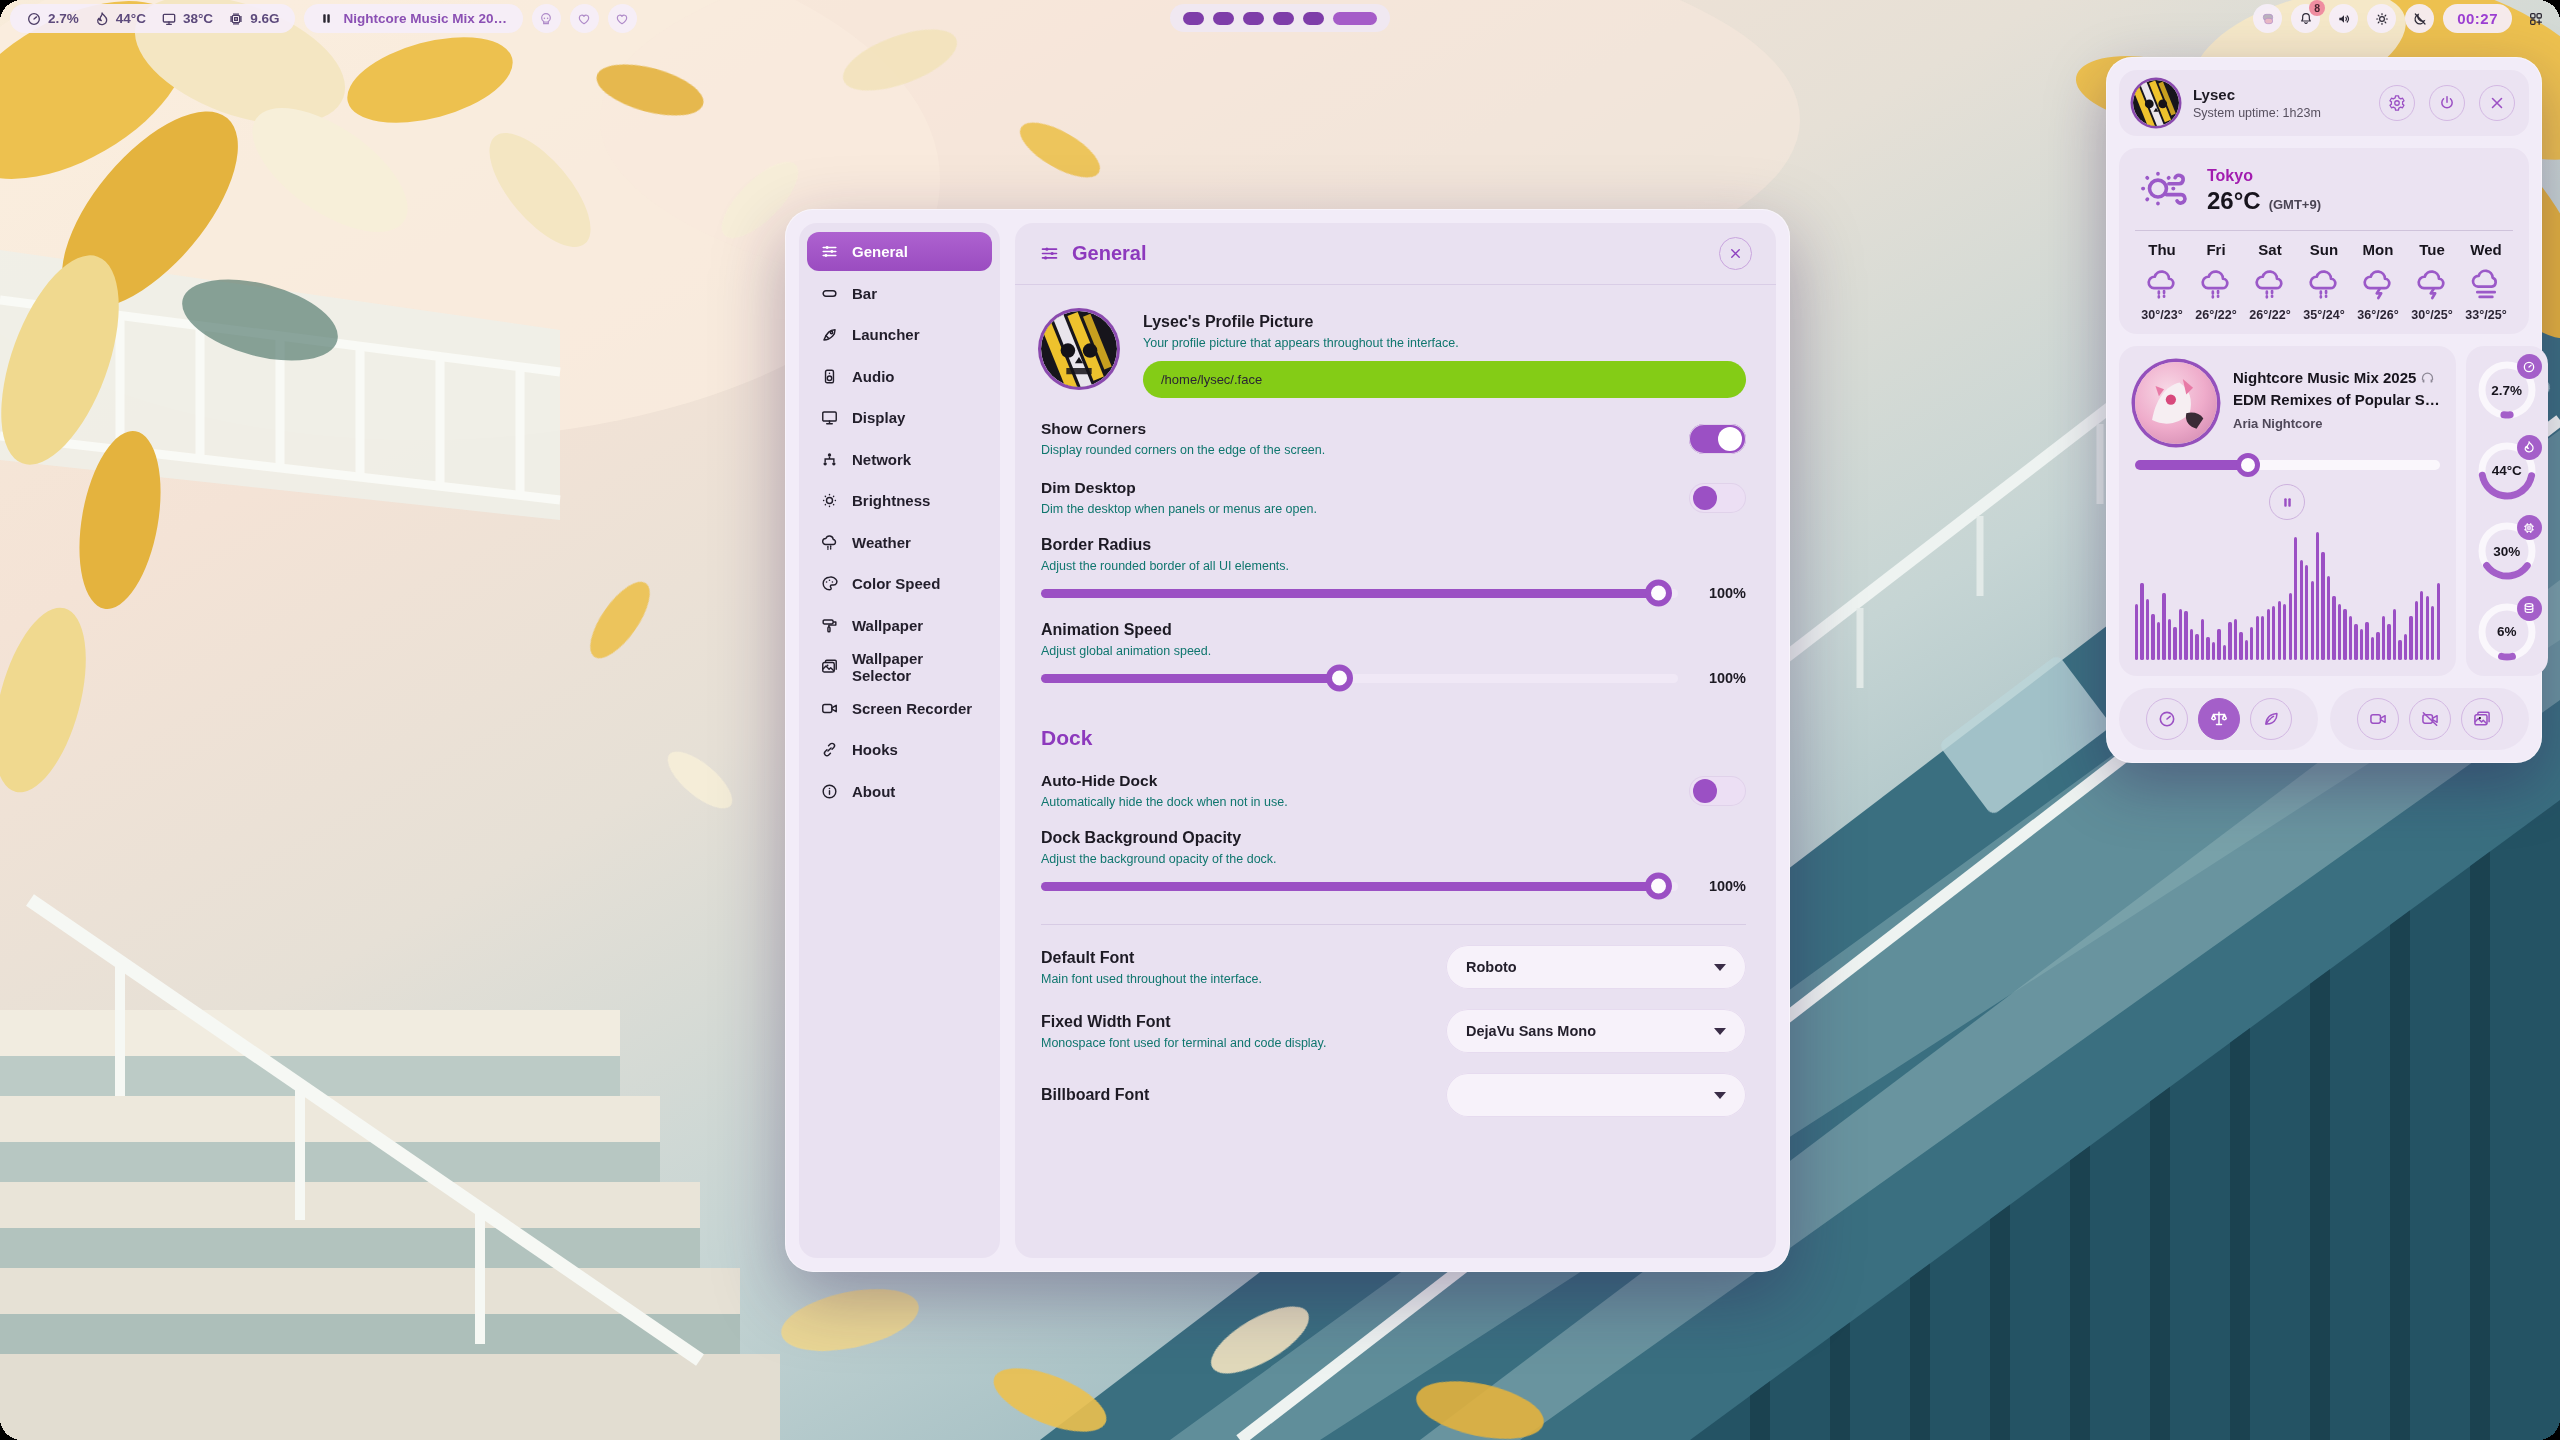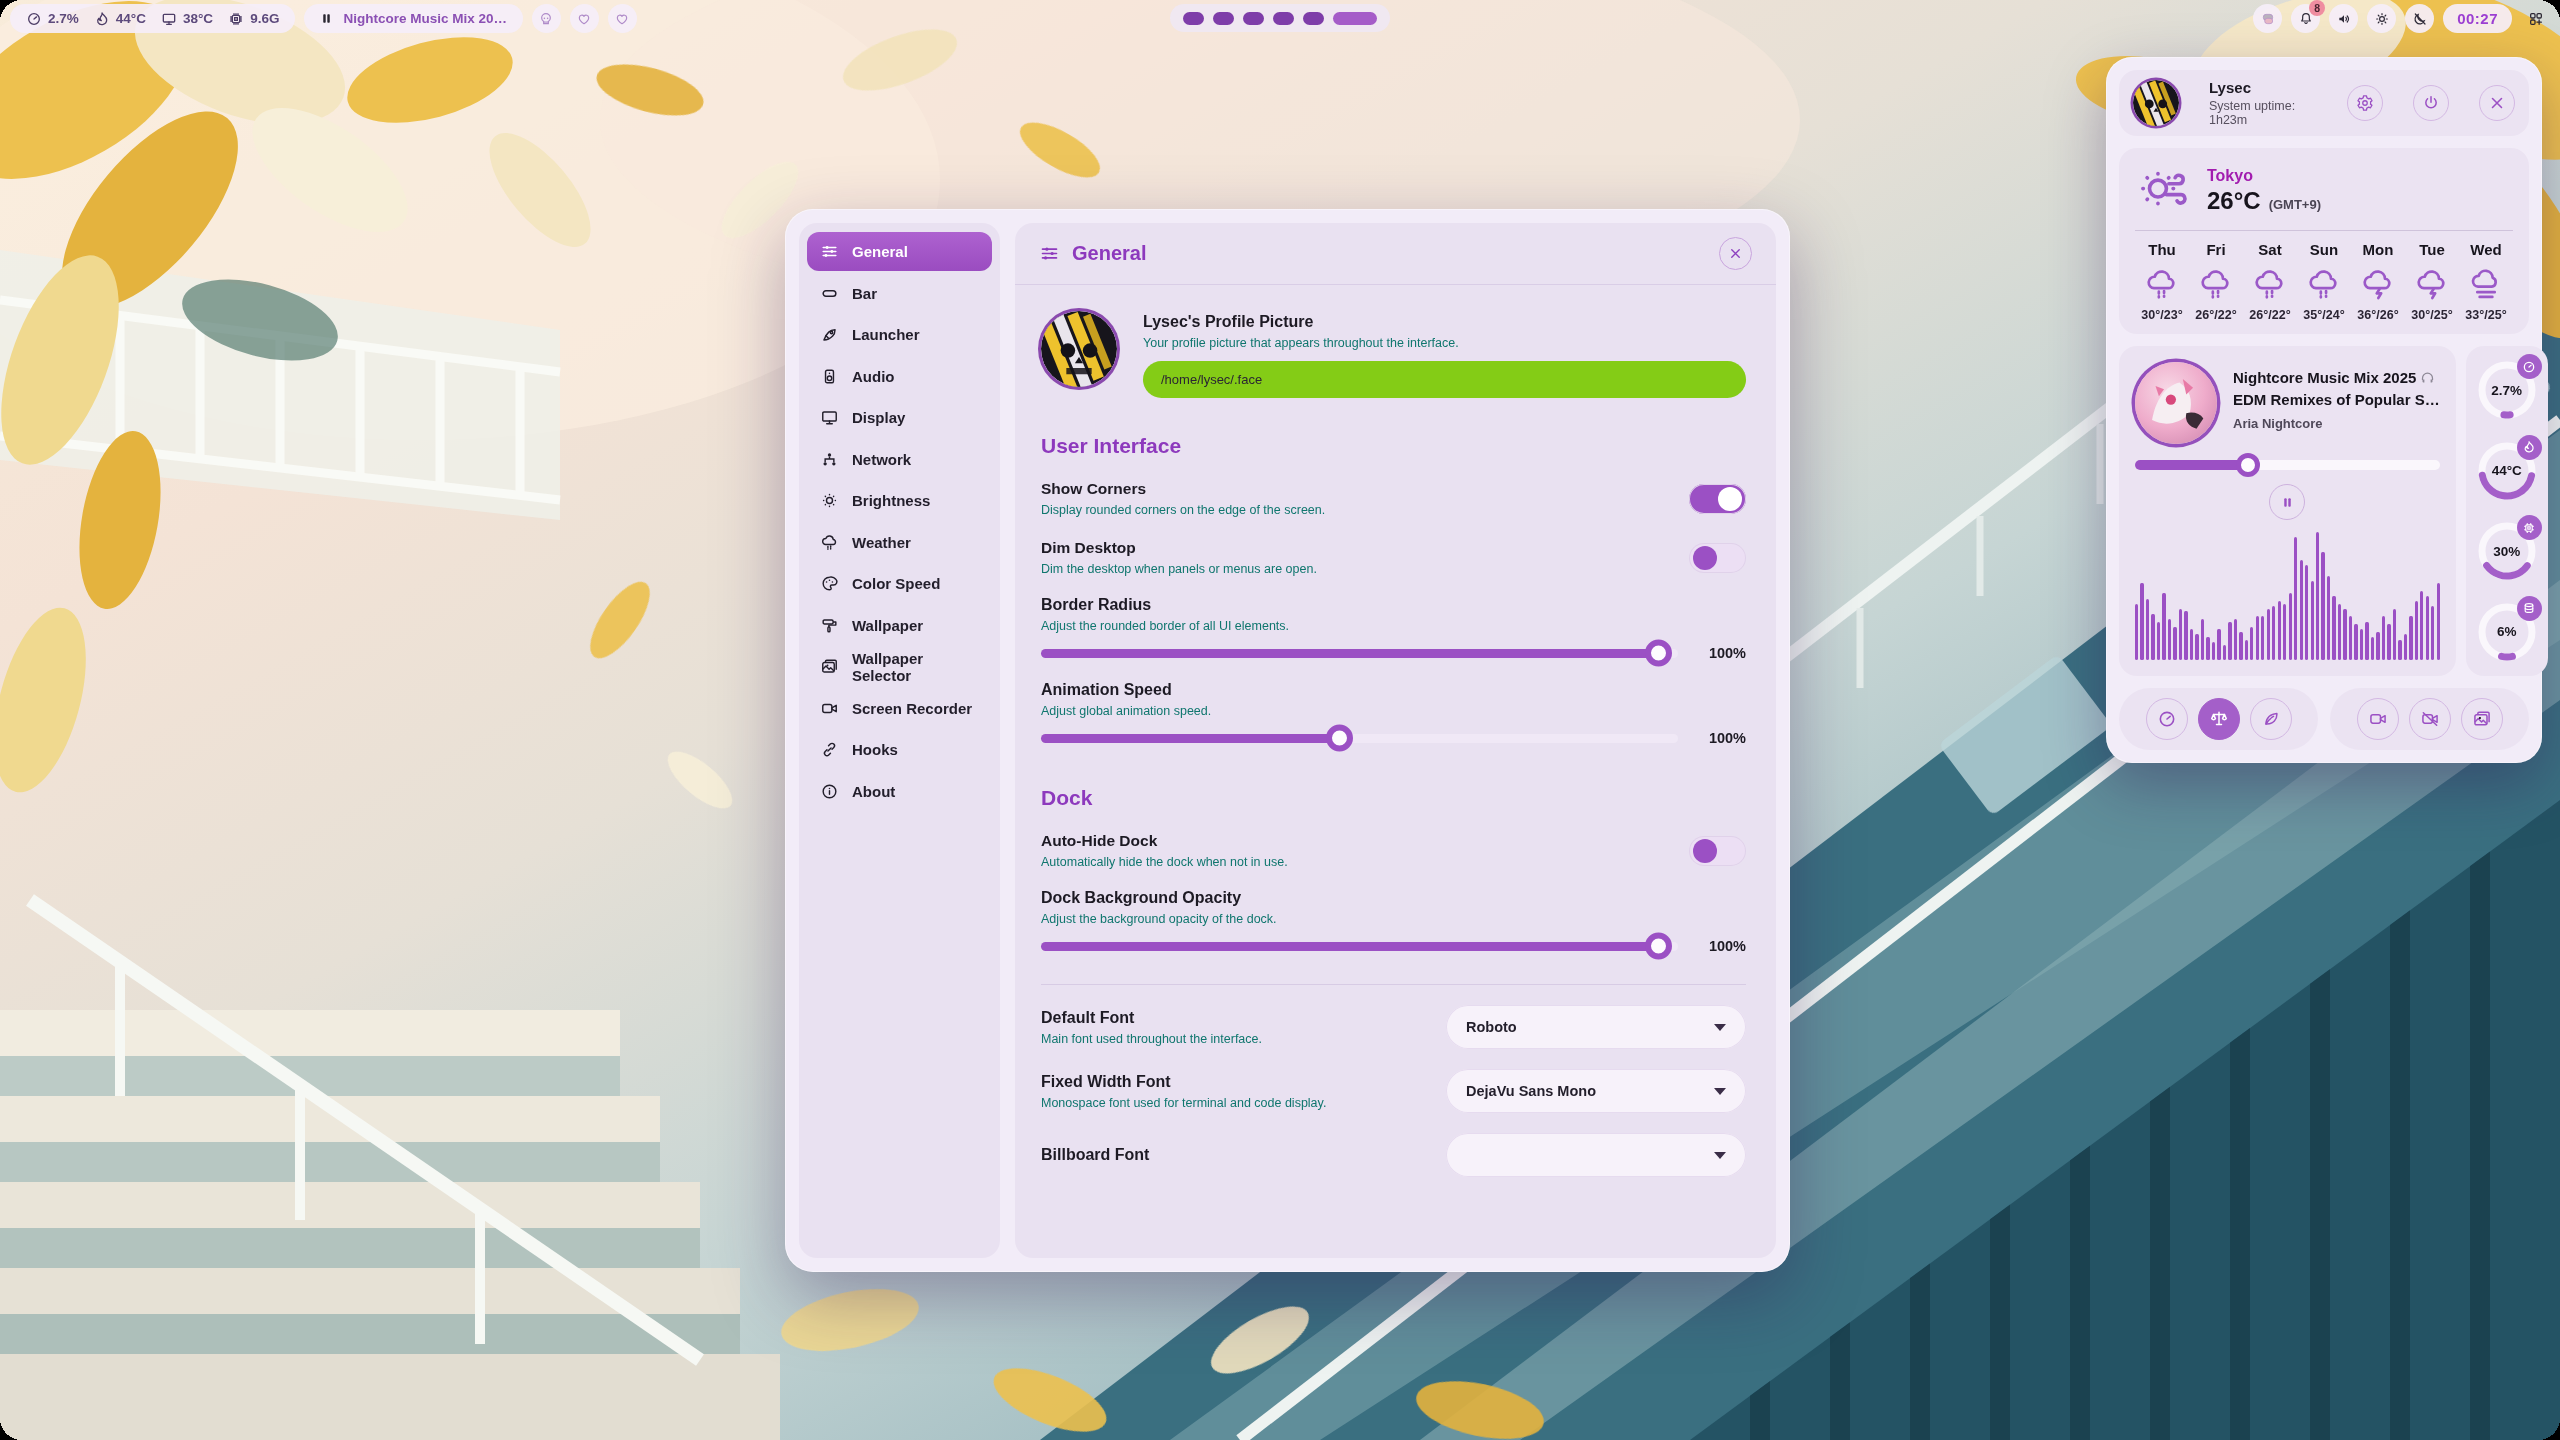--- a/index.html
+++ b/index.html
@@ -83,21 +83,21 @@
   .hr { border:0; border-top:1px solid #d7cbe4; margin-top:30px; }
 
   .font-row { display:flex; align-items:center; }
   .font-row .texts { flex:1; }
   .dropdown { width:300px; height:44px; background:#f7f2fa; border-radius:22px; display:flex; align-items:center; padding:0 20px; font-size:14.5px; font-weight:700; color:#231f2b; box-shadow:inset 0 0 0 1px #e6dbef; }
   .dropdown .caret { margin-left:auto; width:0; height:0; border-left:6px solid transparent; border-right:6px solid transparent; border-top:7px solid #3a2d47; }
 
   
   .panel { position:absolute; left:2106px; top:57px; width:436px; height:706px; background:#f2ecf8; border-radius:26px; box-shadow:0 22px 60px rgba(50,20,80,.35), 0 0 0 1px rgba(255,255,255,.4) inset; padding:13px; display:flex; flex-direction:column; gap:12px; z-index:10; }
   .card { background:#ebe3f2; border-radius:18px; }
-  .p-head { height:66px; display:flex; align-items:center; padding:0 14px; gap:30px; flex:none; }
+  .p-head { height:66px; display:flex; align-items:center; padding:0 14px; gap:14px; flex:none; }
   .avatar-sm { width:46px; height:46px; border-radius:50%; overflow:hidden; flex:none; box-shadow:0 0 0 2.5px #8a49ae; }
   .p-user { flex:1; }
   .p-name { font-size:15px; font-weight:700; color:#1d1a24; }
   .p-uptime { font-size:12.5px; color:#57505f; margin-top:3px; }
   .icon-circle { width:36px; height:36px; border-radius:50%; border:1.5px solid #d3b8e3; display:flex; align-items:center; justify-content:center; flex:none; }
   .icon-circle svg { width:18px; height:18px; stroke:#9b50c4; }
 
   .weather-card { padding:14px 16px 12px; flex:none; }
   .w-top { display:flex; align-items:center; gap:14px; }
   .w-top svg { width:58px; height:58px; stroke:#9b59c8; }
@@ -544,21 +544,20 @@
         </div>
         <div class="profile-info">
           <div class="row-label">Lysec's Profile Picture</div>
           <div class="row-desc">Your profile picture that appears throughout the interface.</div>
           <div class="path-input">
               <span>/home/lysec/.face</span>
             </div>
         </div>
       </div>
 
-      <div class="section-h mt-ui">User Interface</div>
 
       <div class="toggle-row mt-row">
         <div class="texts">
           <div class="row-label">Show Corners</div>
           <div class="row-desc">Display rounded corners on the edge of the screen.</div>
         </div>
         <div class="toggle on">
             <span class="knob"></span>
           </div>
       </div>

